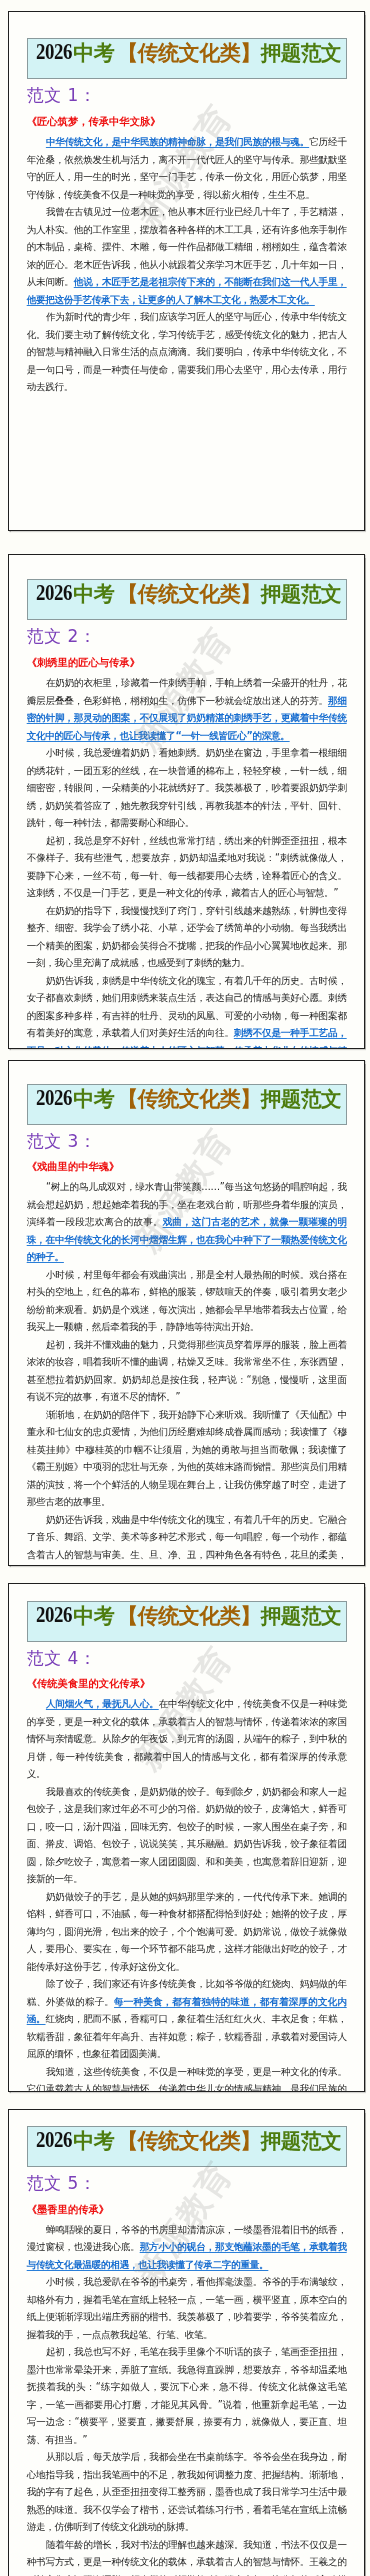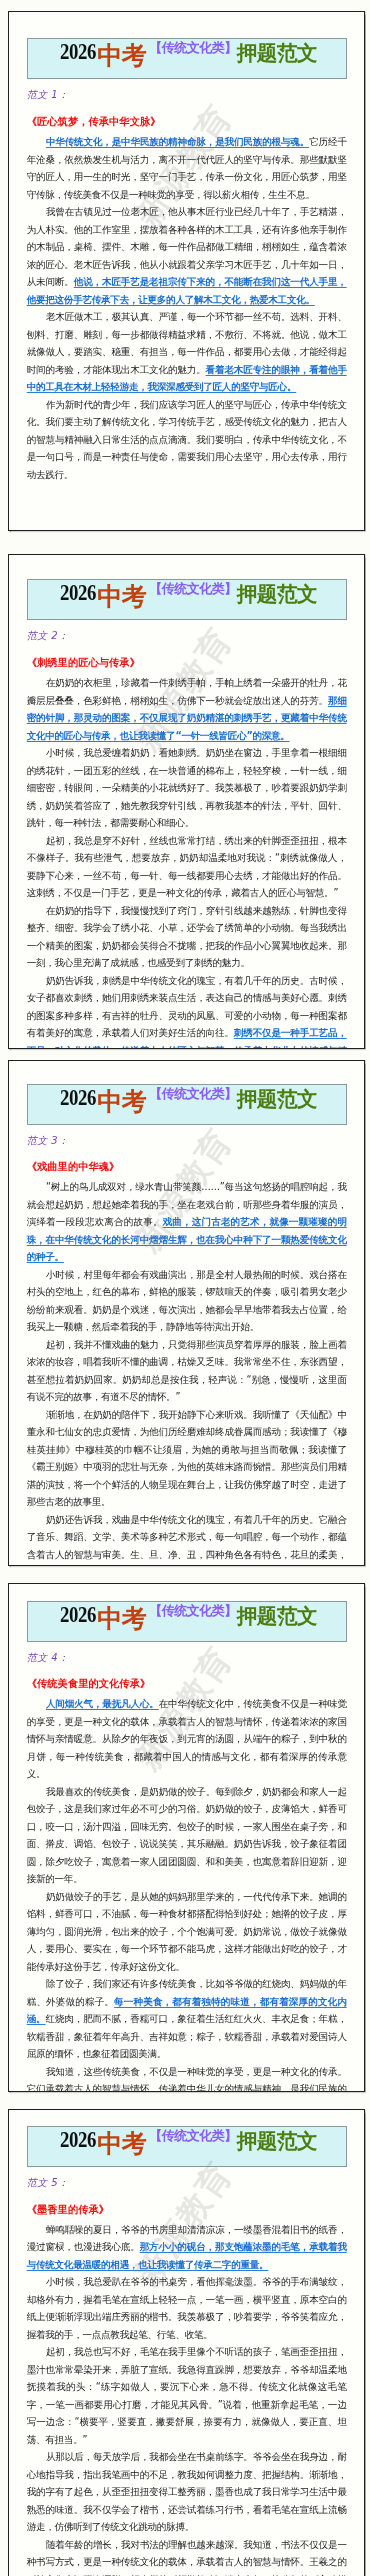--- a/index.html
+++ b/index.html
@@ -27,31 +27,30 @@
     background: #d3f3f5;
     border: 0.5px solid #8a9a9c;
     display: flex;
     align-items: flex-start;
     justify-content: center;
     white-space: nowrap;
     font-weight: bold;
     letter-spacing: -0.5px;
   }
   .banner .year { color: #111; font-family: "Liberation Serif", serif; font-size: 23px; font-weight: bold; transform: scaleX(0.82); display:inline-block; margin-right: -3.1px; }
-  .banner .exam { color: #c2410c; font-size: 25px; margin-right: 3px; }
-  .banner .cat { color: #8b5cf6; font-size: 13px; }
+  .banner .exam { color: #4d7c0f; font-size: 21px; margin-right: 3px; }
+  .banner .cat { color: #a16207; font-size: 21px; }
   .banner .tag { color: #4d7c0f; font-size: 20.6px; }
   .label {
     color: #7a3fb8;
-    font-size: 10px;
+    font-size: 17px;
     margin-top: 6.2px;
     height: 20.6px;
     line-height: 20.6px;
     letter-spacing: 0.5px;
-    font-style: italic;
   }
   .etitle {
     text-align: left;
     color: #ee1111;
     font-family: "DejaVu Serif", "Liberation Serif", serif;
     font-weight: bold;
     font-size: 10.3px;
     height: 23px;
     line-height: 23px;
     margin-top: 4.1px;
@@ -94,39 +93,38 @@
       <span class="year">2026</span>
       <span class="exam">中考</span>
       <span class="cat">【传统文化类】</span>
       <span class="tag">押题范文</span>
     </div>
     <div class="label">范文 1：</div>
     <div class="etitle">《匠心筑梦，传承中华文脉》</div>
     <div class="body">
         <p class="para"><span class="hl">中华传统文化，是中华民族的精神命脉，是我们民族的根与魂。</span><span>它历经千年沧桑，依然焕发生机与活力，离不开一代代匠人的坚守与传承。那些默默坚守的匠人，用一生的时光，坚守一门手艺，传承一份文化，用匠心筑梦，用坚守传脉，传统美食不仅是一种味觉的享受，得以薪火相传，生生不息。</span></p>
         <p class="para"><span>我曾在古镇见过一位老木匠，他从事木匠行业已经几十年了，手艺精湛，为人朴实。他的工作室里，摆放着各种各样的木工工具，还有许多他亲手制作的木制品，桌椅、摆件、木雕，每一件作品都做工精细，栩栩如生，蕴含着浓浓的匠心。老木匠告诉我，他从小就跟着父亲学习木匠手艺，几十年如一日，从未间断。</span><span class="hl">他说，木匠手艺是老祖宗传下来的，不能断在我们这一代人手里，他要把这份手艺传承下去，让更多的人了解木工文化，热爱木工文化。</span></p>
-        <p class="para"><span>老木匠做木工，极其认真、严谨，每一个环节都一丝不苟。选料、开料、刨料、打磨、雕刻，每一步都做得精益求精，不敷衍、不将就。他说，做木工就像做人，要踏实、稳重、有担当，每一件作品，都要用心去做，才能经得起时间的考验，才能体现出木工文化的魅力。</span><span class="hl">看着老木匠专注的眼神，看着他手中的工具在木材上轻轻游走，我深深感受到了匠人的坚守与匠心。</span></p>
         <p class="para"><span>作为新时代的青少年，我们应该学习匠人的坚守与匠心，传承中华传统文化。我们要主动了解传统文化，学习传统手艺，感受传统文化的魅力，把古人的智慧与精神融入日常生活的点点滴滴。我们要明白，传承中华传统文化，不是一句口号，而是一种责任与使命，需要我们用心去坚守，用心去传承，用行动去践行。</span></p>
       </div>
   </div>
 
   <div class="page" style="margin-top: 23px; height: 495px;">
     <div class="watermark" style="top: 98px;">新源教育</div>
     <div class="banner" style="margin-top: 24px;">
       <span class="year">2026</span>
       <span class="exam">中考</span>
       <span class="cat">【传统文化类】</span>
       <span class="tag">押题范文</span>
     </div>
     <div class="label">范文 2：</div>
     <div class="etitle">《刺绣里的匠心与传承》</div>
     <div class="body">
         <p class="para"><span>在奶奶的衣柜里，珍藏着一件刺绣手帕，手帕上绣着一朵盛开的牡丹，花瓣层层叠叠，色彩鲜艳，栩栩如生，仿佛下一秒就会绽放出迷人的芬芳。</span><span class="hl">那细密的针脚，那灵动的图案，不仅展现了奶奶精湛的刺绣手艺，更藏着中华传统文化中的匠心与传承，也让我读懂了“一针一线皆匠心”的深意。</span></p>
         <p class="para"><span>小时候，我总爱缠着奶奶，看她刺绣。奶奶坐在窗边，手里拿着一根细细的绣花针，一团五彩的丝线，在一块普通的棉布上，轻轻穿梭，一针一线，细细密密，转眼间，一朵精美的小花就绣好了。我羡慕极了，吵着要跟奶奶学刺绣，奶奶笑着答应了，她先教我穿针引线，再教我基本的针法，平针、回针、跳针，每一种针法，都需要耐心和细心。</span></p>
-        <p class="para"><span>起初，我总是穿不好针，丝线也常常打结，绣出来的针脚歪歪扭扭，根本不像样子。我有些泄气，想要放弃，奶奶却温柔地对我说：“刺绣就像做人，要静下心来，一丝不苟，每一针、每一线都要用心去绣，才能做出好的作品。这刺绣，不仅是一门手艺，更是一种文化的传承，藏着古人的匠心与智慧。”</span></p>
+        <p class="para"><span>起初，我总是穿不好针，丝线也常常打结，绣出来的针脚歪歪扭扭，根本不像样子。我有些泄气，想要放弃，奶奶却温柔地对我说：“刺绣就像做人，要静下心来，一丝不苟，每一针、每一线都要用心去绣，诠释着匠心的含义。这刺绣，不仅是一门手艺，更是一种文化的传承，藏着古人的匠心与智慧。”</span></p>
         <p class="para"><span>在奶奶的指导下，我慢慢找到了窍门，穿针引线越来越熟练，针脚也变得整齐、细密。我学会了绣小花、小草，还学会了绣简单的小动物。每当我绣出一个精美的图案，奶奶都会笑得合不拢嘴，把我的作品小心翼翼地收起来。那一刻，我心里充满了成就感，也感受到了刺绣的魅力。</span></p>
         <p class="para"><span>奶奶告诉我，刺绣是中华传统文化的瑰宝，有着几千年的历史。古时候，女子都喜欢刺绣，她们用刺绣来装点生活，表达自己的情感与美好心愿。刺绣的图案多种多样，有吉祥的牡丹、灵动的凤凰、可爱的小动物，每一种图案都有着美好的寓意，承载着人们对美好生活的向往。</span><span class="hl">刺绣不仅是一种手工艺品，更是一种文化的载体，传递着古人的匠心与智慧，传承着中华儿女的情感与精神。</span></p>
       </div>
   </div>
 
   <div class="page" style="margin-top: 10.3px; height: 506px;">
     <div class="watermark" style="top: 93px;">新源教育</div>
     <div class="banner" style="margin-top: 23px;">
       <span class="year">2026</span>
       <span class="exam">中考</span>

